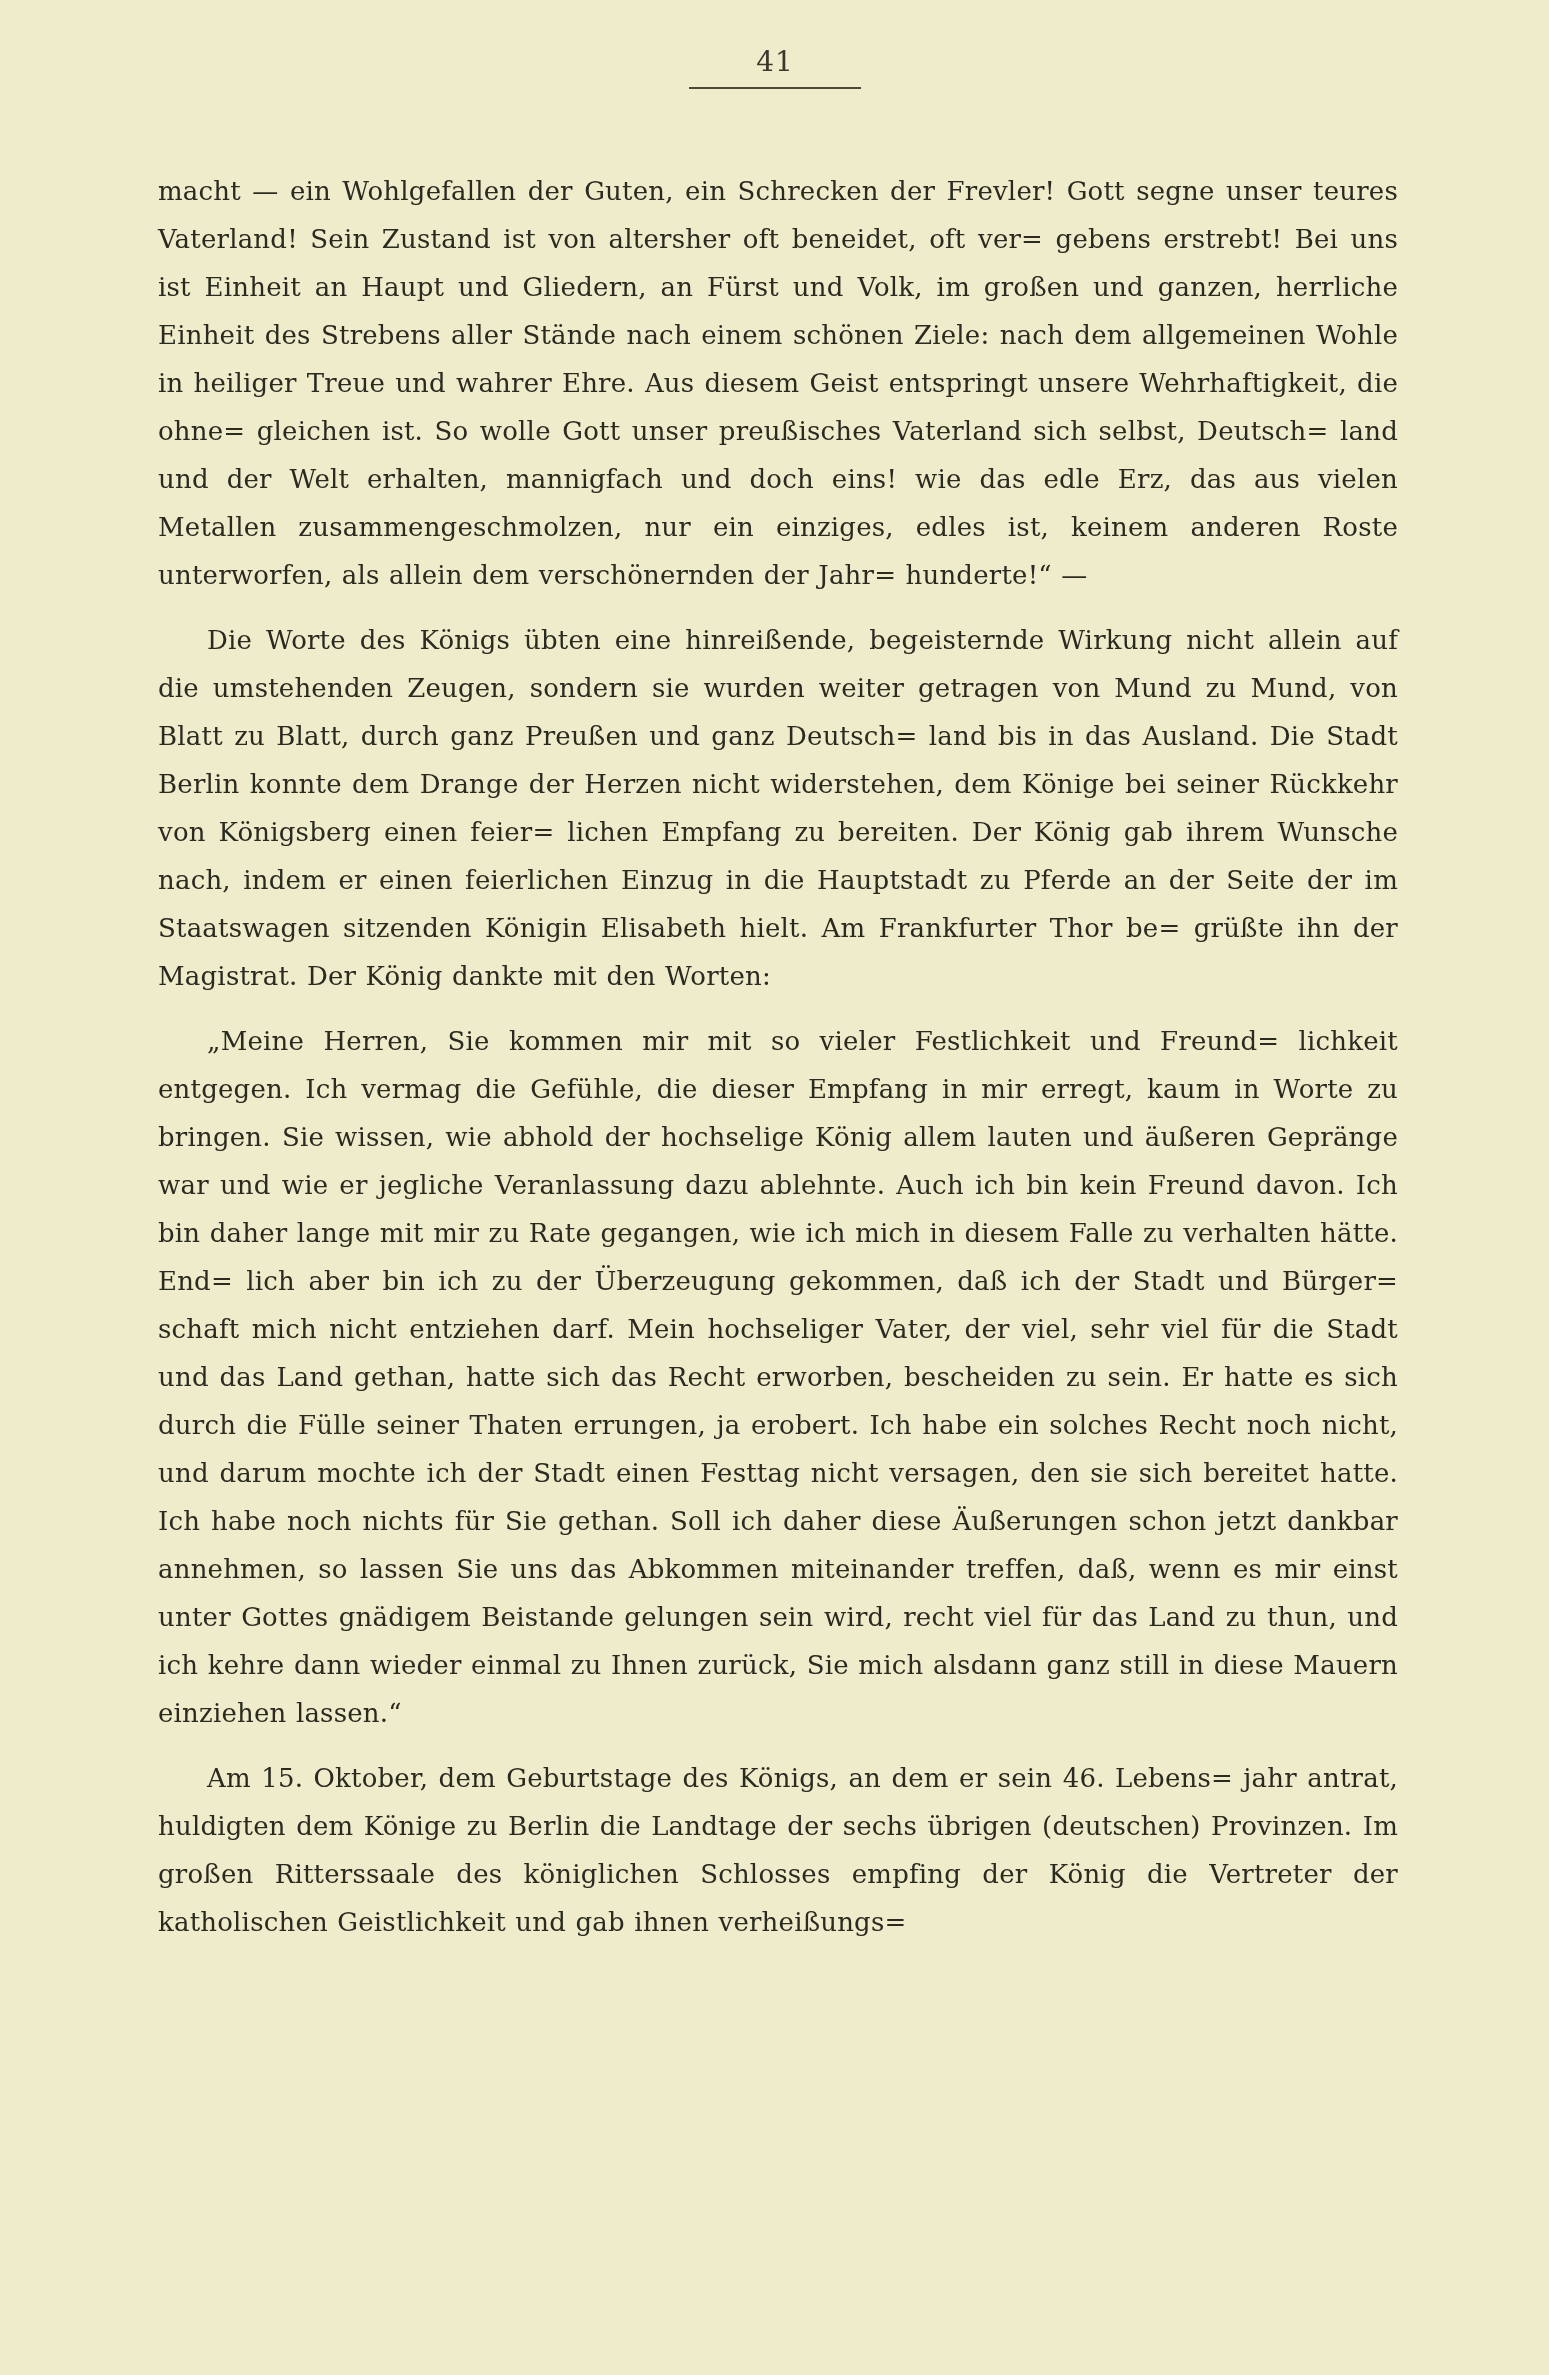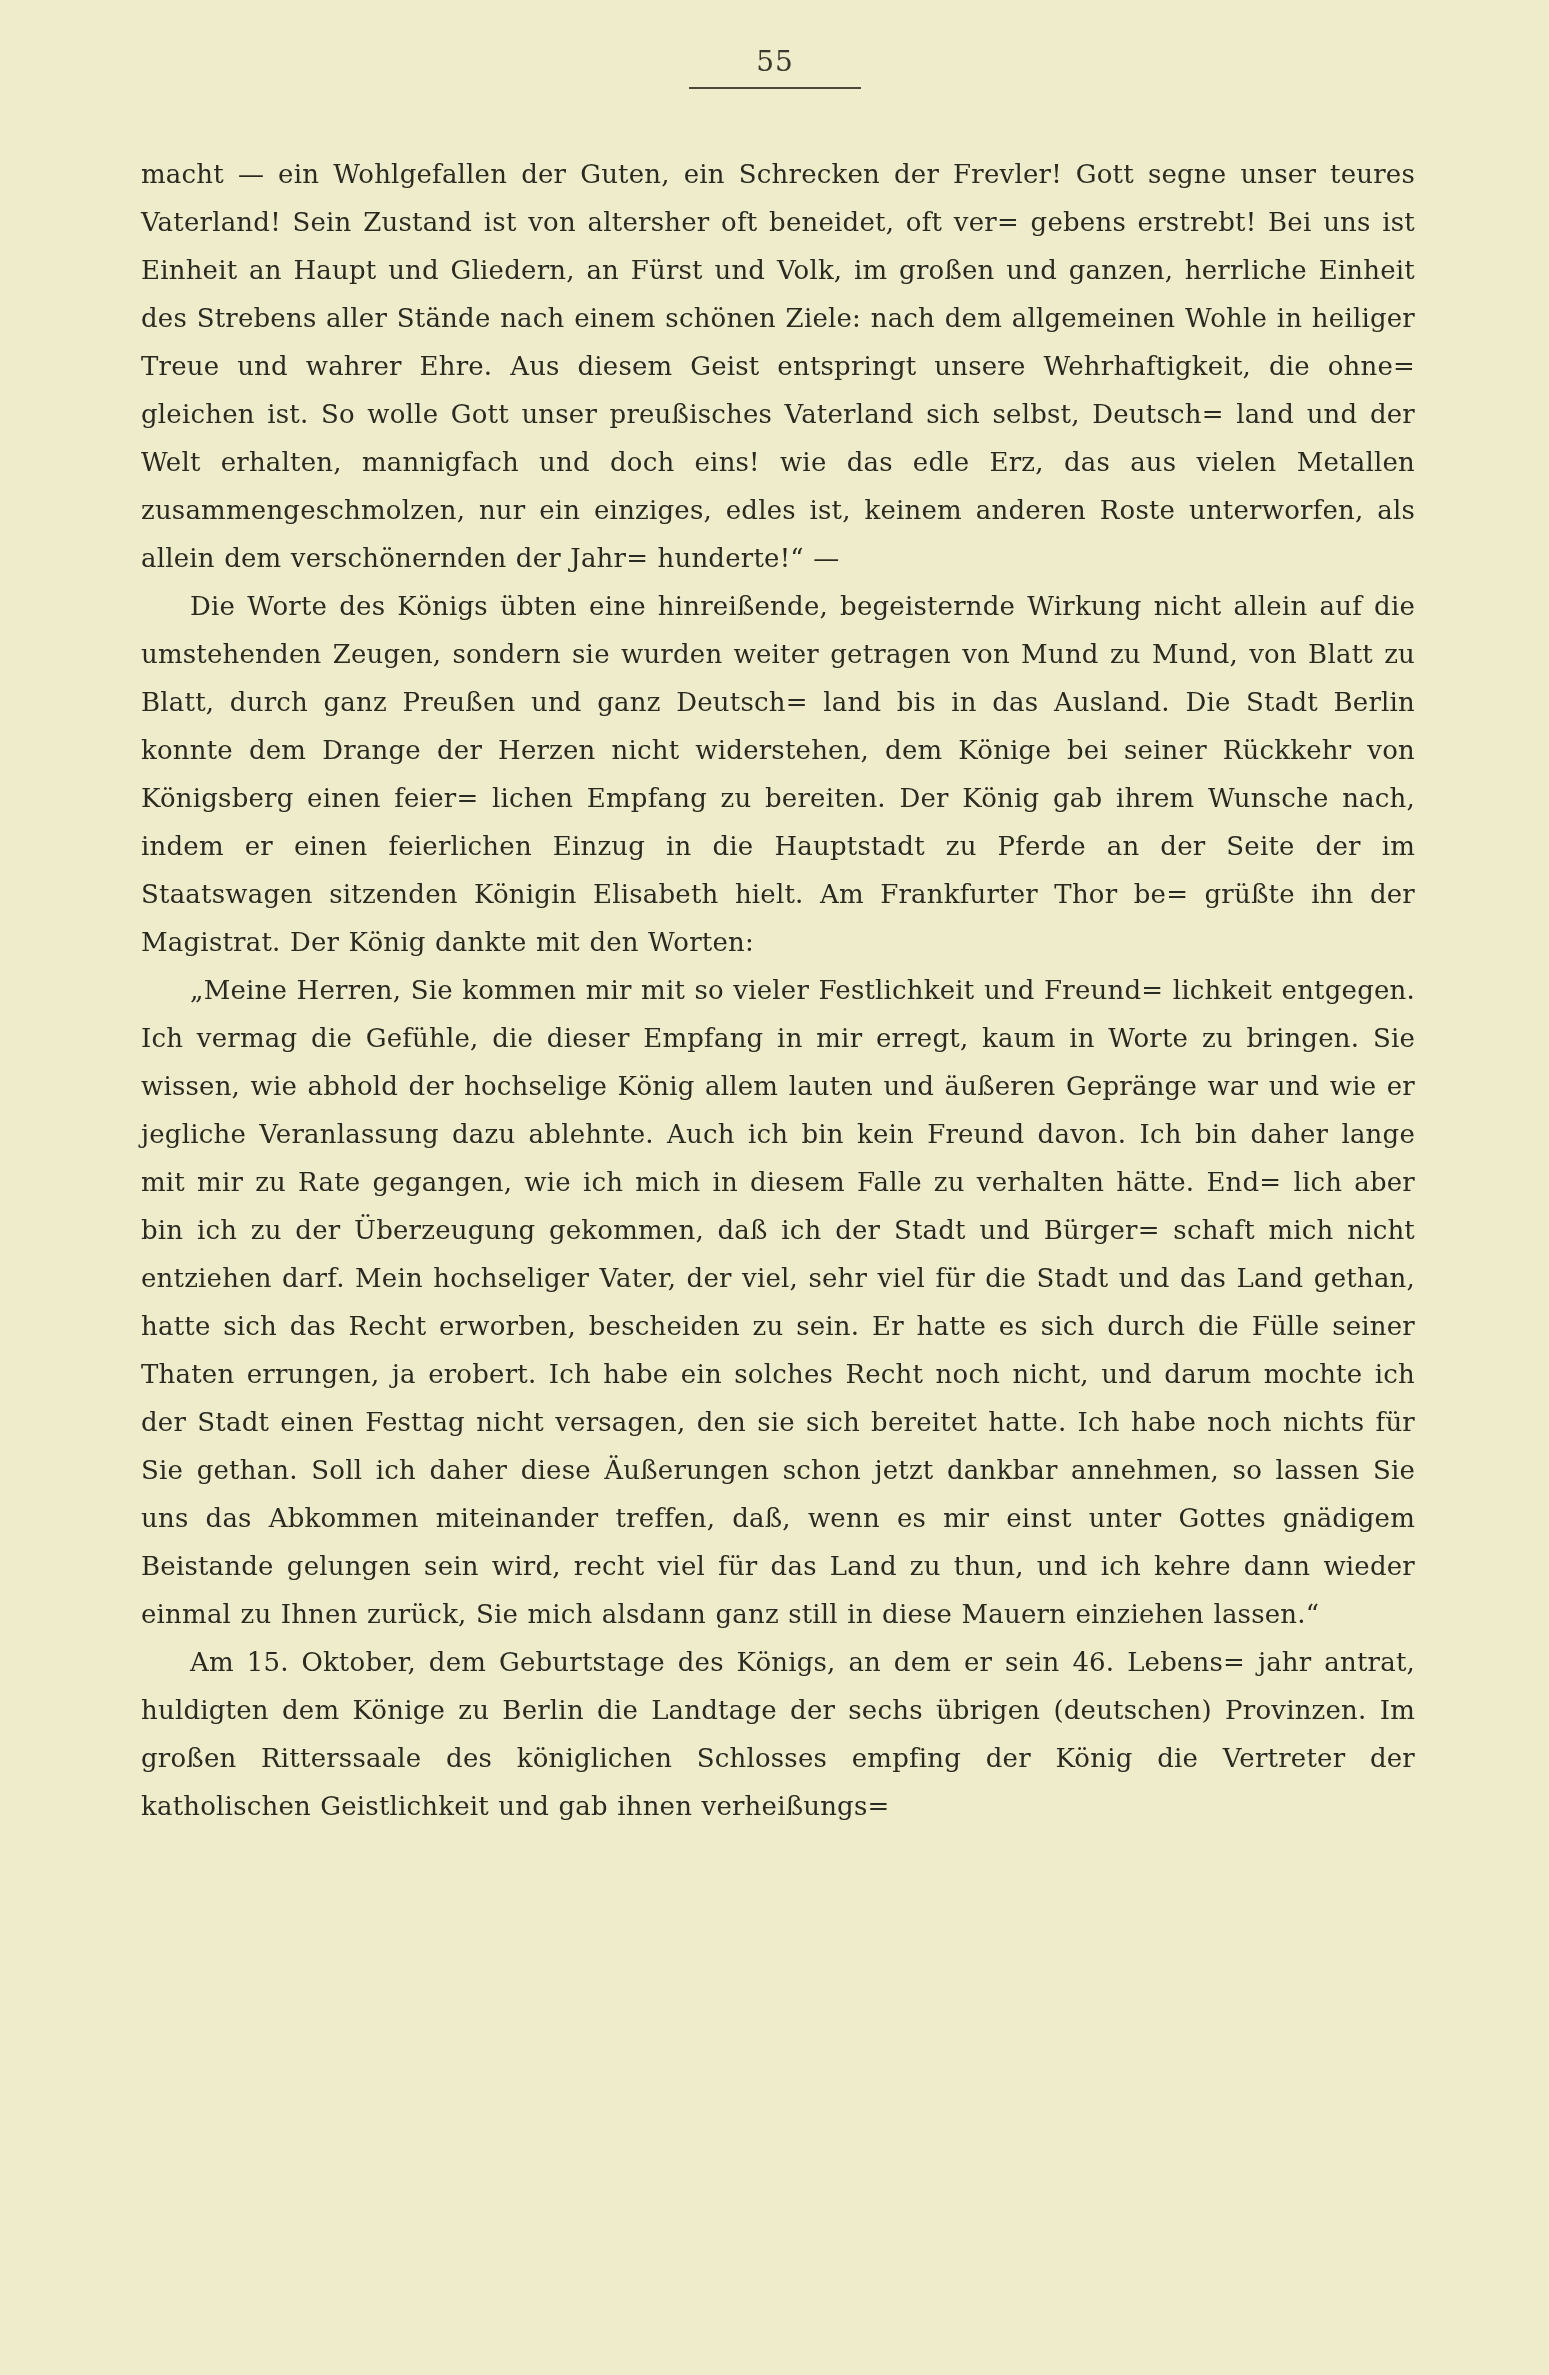--- a/index.html
+++ b/index.html
@@ -36,21 +36,21 @@
     background: #4a4838;
     margin: 9.4px auto 0 auto;
   }
   .body-text {
     position: absolute;
     top: 150px;
     left: 141px;
     width: 1274px;
   }
   p.para {
-    margin: 0;
+    margin: 17px;
     font-size: 26px;
     line-height: 48px;
     text-align: justify;
     text-justify: inter-word;
     color: #2a2a20;
     font-family: "DejaVu Serif", "Liberation Serif", serif;
     font-weight: 400;
     letter-spacing: 0.2px;
     word-spacing: 0.9px;
     -webkit-font-smoothing: antialiased;
@@ -66,21 +66,21 @@
     font-family: "DejaVu Serif", "Liberation Serif", serif;
     font-weight: 400;
   }
 </style>
 </head>
 <body>
 
 <div class="page">
 
   <div class="page-number-block">
-    <div class="page-number">55</div>
+    <div class="page-number">41</div>
     <div class="rule"></div>
   </div>
 
   <div class="body-text">
     <p class="para blackletter">macht — ein Wohlgefallen der Guten, ein Schrecken der Frevler! Gott segne unser teures Vaterland! Sein Zustand ist von altersher oft beneidet, oft ver= gebens erstrebt! Bei uns ist Einheit an Haupt und Gliedern, an Fürst und Volk, im großen und ganzen, herrliche Einheit des Strebens aller Stände nach einem schönen Ziele: nach dem allgemeinen Wohle in heiliger Treue und wahrer Ehre. Aus diesem Geist entspringt unsere Wehrhaftigkeit, die ohne= gleichen ist. So wolle Gott unser preußisches Vaterland sich selbst, Deutsch= land und der Welt erhalten, mannigfach und doch eins! wie das edle Erz, das aus vielen Metallen zusammengeschmolzen, nur ein einziges, edles ist, keinem anderen Roste unterworfen, als allein dem verschönernden der Jahr= hunderte!“ —</p>
     <p class="para blackletter indent">Die Worte des Königs übten eine hinreißende, begeisternde Wirkung nicht allein auf die umstehenden Zeugen, sondern sie wurden weiter getragen von Mund zu Mund, von Blatt zu Blatt, durch ganz Preußen und ganz Deutsch= land bis in das Ausland. Die Stadt Berlin konnte dem Drange der Herzen nicht widerstehen, dem Könige bei seiner Rückkehr von Königsberg einen feier= lichen Empfang zu bereiten. Der König gab ihrem Wunsche nach, indem er einen feierlichen Einzug in die Hauptstadt zu Pferde an der Seite der im Staatswagen sitzenden Königin Elisabeth hielt. Am Frankfurter Thor be= grüßte ihn der Magistrat. Der König dankte mit den Worten:</p>
     <p class="para blackletter indent">„Meine Herren, Sie kommen mir mit so vieler Festlichkeit und Freund= lichkeit entgegen. Ich vermag die Gefühle, die dieser Empfang in mir erregt, kaum in Worte zu bringen. Sie wissen, wie abhold der hochselige König allem lauten und äußeren Gepränge war und wie er jegliche Veranlassung dazu ablehnte. Auch ich bin kein Freund davon. Ich bin daher lange mit mir zu Rate gegangen, wie ich mich in diesem Falle zu verhalten hätte. End= lich aber bin ich zu der Überzeugung gekommen, daß ich der Stadt und Bürger= schaft mich nicht entziehen darf. Mein hochseliger Vater, der viel, sehr viel für die Stadt und das Land gethan, hatte sich das Recht erworben, bescheiden zu sein. Er hatte es sich durch die Fülle seiner Thaten errungen, ja erobert. Ich habe ein solches Recht noch nicht, und darum mochte ich der Stadt einen Festtag nicht versagen, den sie sich bereitet hatte. Ich habe noch nichts für Sie gethan. Soll ich daher diese Äußerungen schon jetzt dankbar annehmen, so lassen Sie uns das Abkommen miteinander treffen, daß, wenn es mir einst unter Gottes gnädigem Beistande gelungen sein wird, recht viel für das Land zu thun, und ich kehre dann wieder einmal zu Ihnen zurück, Sie mich alsdann ganz still in diese Mauern einziehen lassen.“</p>
     <p class="para blackletter indent">Am 15. Oktober, dem Geburtstage des Königs, an dem er sein 46. Lebens= jahr antrat, huldigten dem Könige zu Berlin die Landtage der sechs übrigen (deutschen) Provinzen. Im großen Ritterssaale des königlichen Schlosses empfing der König die Vertreter der katholischen Geistlichkeit und gab ihnen verheißungs=</p>
   </div>
 

